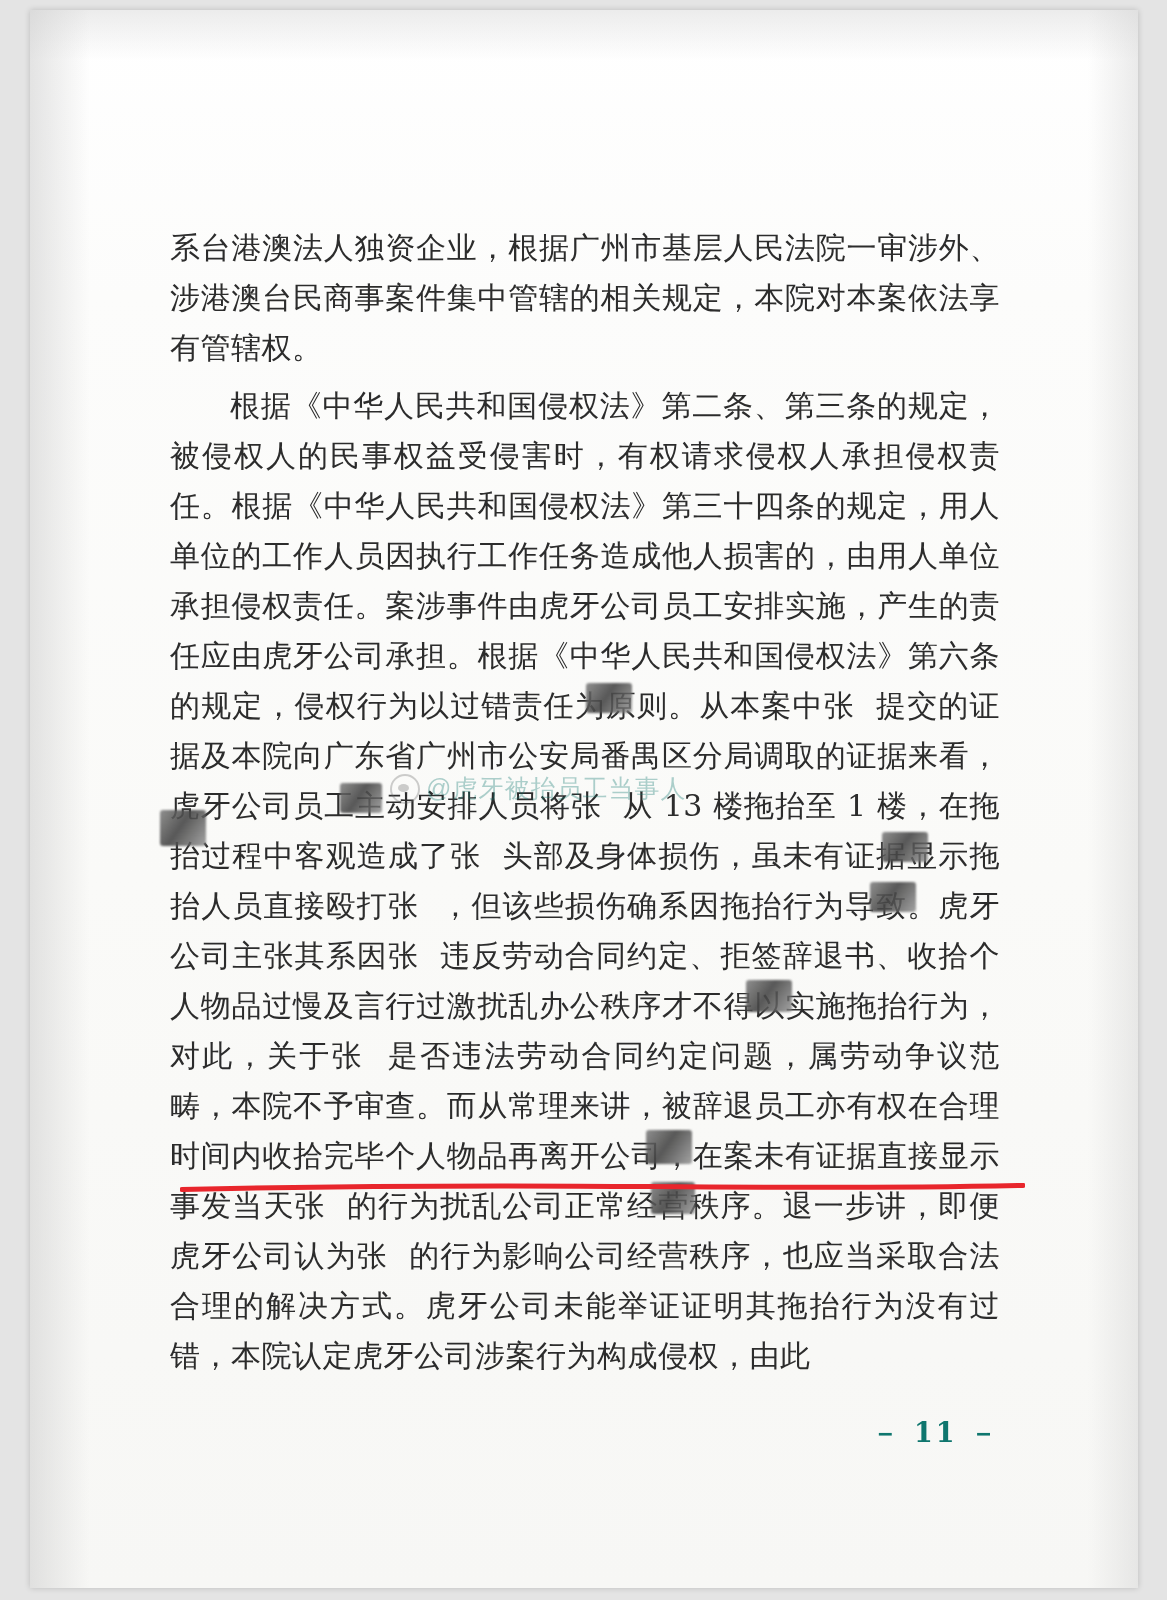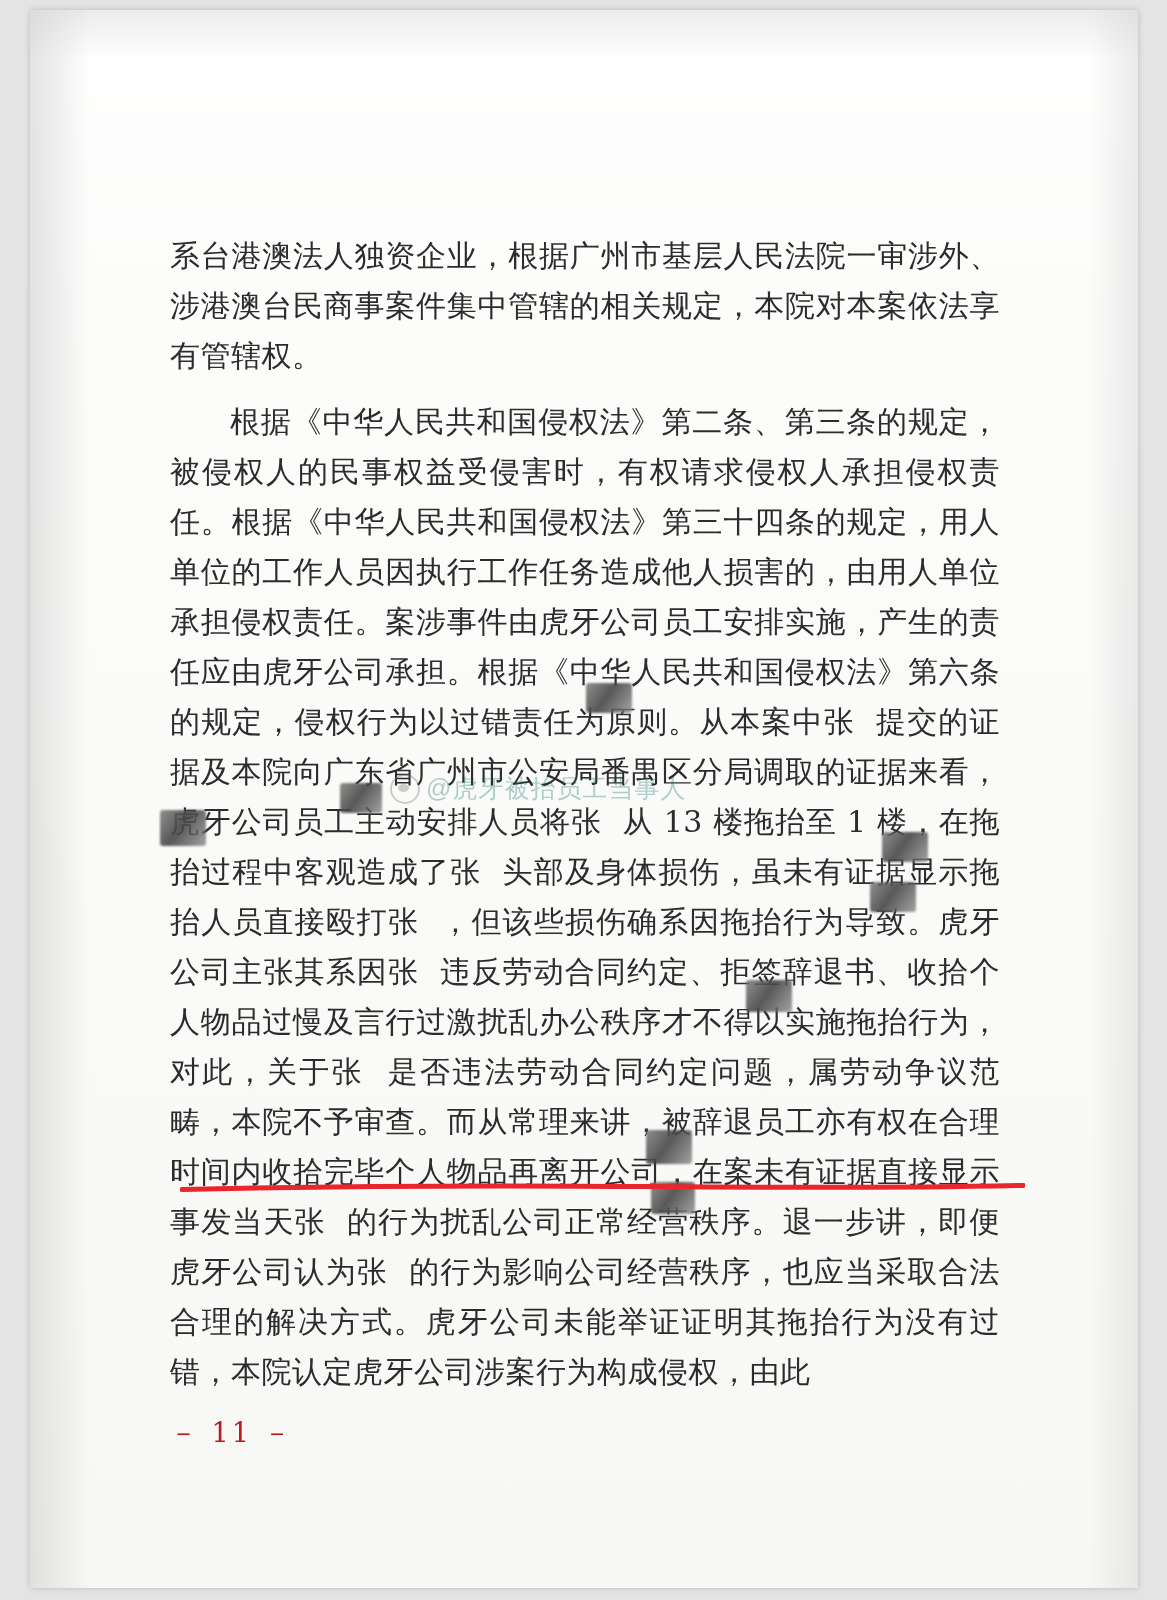--- a/index.html
+++ b/index.html
@@ -54,43 +54,44 @@
     pointer-events: none;
   }
 
   .doc-body {
     position: absolute;
     left: 140px;
     top: 205px;
     width: 830px;
   }
   p.para {
-    margin: 16px 0 2px 0;
+    margin: 8px 0 2px 0;
     font-family: "DejaVu Serif", serif;
     font-size: 30px;
     line-height: 50px;
     color: #2c2c2c;
     text-align: justify;
     text-justify: inter-ideograph;
     letter-spacing: 0.5px;
     white-space: pre-wrap;
   }
   p.indent {
     text-indent: 60px;
   }
   .page-number {
     position: absolute;
     left: 0;
     top: 1200px;
     width: 830px;
-    text-align: left;
+    text-align: right;
     font-family: "DejaVu Serif", serif;
     font-size: 27px;
-    color: #b91c1c;
+    color: #0f766e;
     letter-spacing: 3px;
+    font-weight: bold;
   }
 
   
   .redact {
     position: absolute;
     border-radius: 3px;
     background: linear-gradient(125deg, rgba(120,120,120,0.82), rgba(70,70,70,0.9) 45%, rgba(135,135,135,0.75));
     filter: blur(1.1px);
     pointer-events: none;
   }

